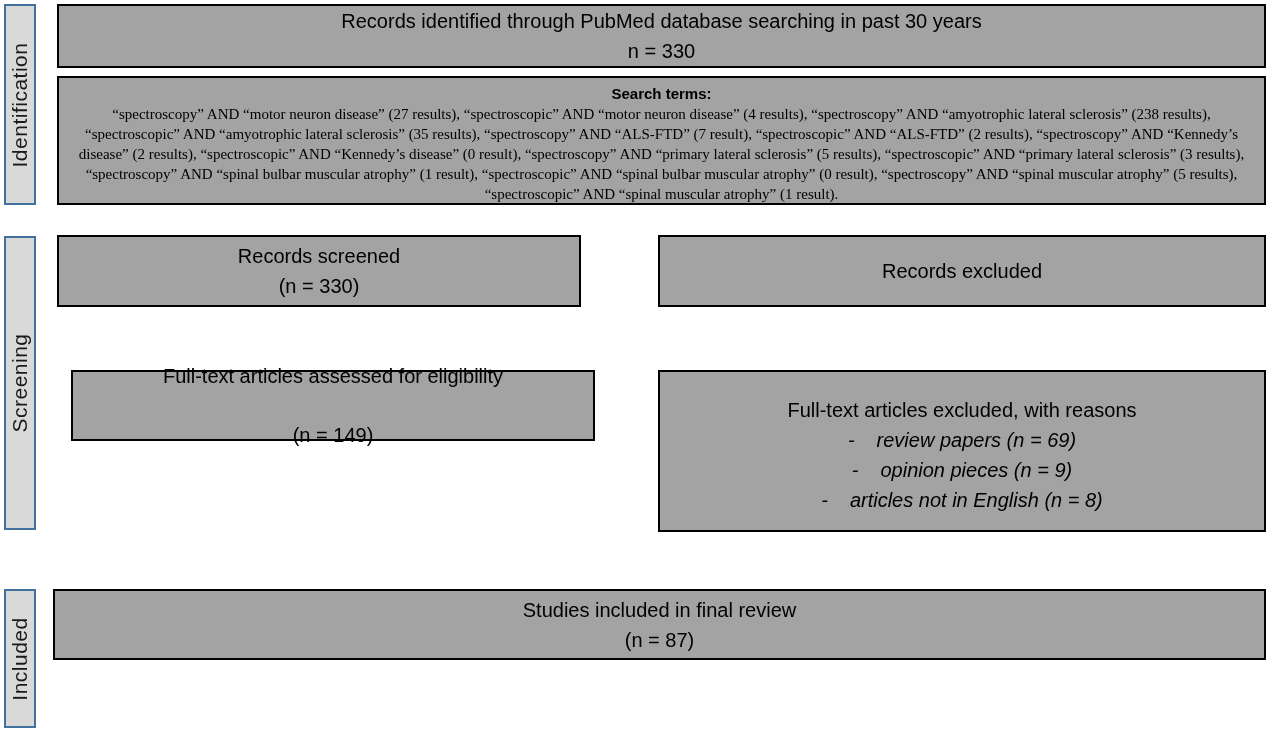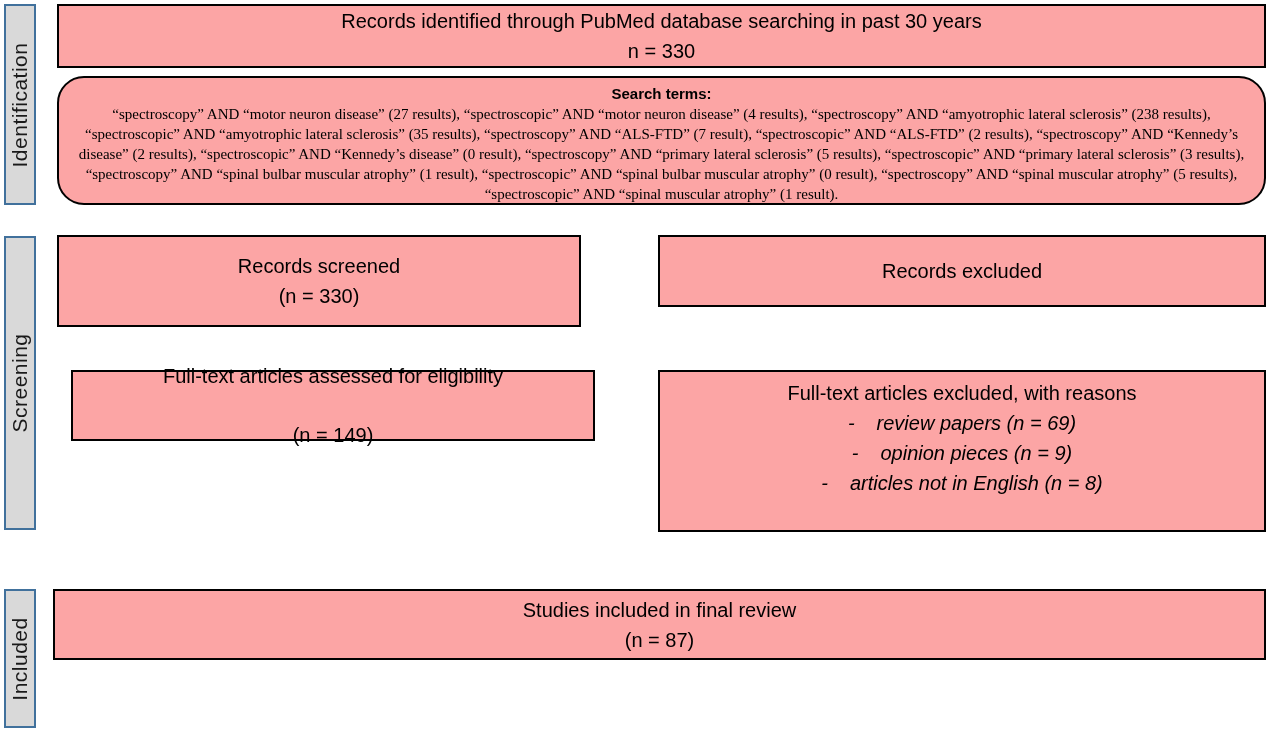--- a/index.html
+++ b/index.html
@@ -27,34 +27,34 @@
     color: #1a1a1a;
     letter-spacing: 0.5px;
   }
   #stage-identification { top: 4px;  height: 201px; }
   #stage-screening      { top: 236px; height: 294px; }
   #stage-included       { top: 589px; height: 139px; }
 
   
   .flow-box {
     position: absolute;
-    background: #fca5a5;
+    background: #a3a3a3;
     border: 2px solid #000000;
     display: flex; flex-direction: column;
     align-items: center; justify-content: center;
     text-align: center;
   }
   .flow-box .big { font-size: 20px; line-height: 30px; }
 
   #box-identified { left: 57px; top: 4px;  width: 1209px; height: 64px; }
-  #box-search     { left: 57px; top: 76px; width: 1209px; height: 129px; justify-content: flex-start; padding: 6px 10px 16px 10px; border-radius: 27px; }
-  #box-screened   { left: 57px;  top: 235px; width: 524px; height: 92px; }
+  #box-search     { left: 57px; top: 76px; width: 1209px; height: 129px; justify-content: flex-start; padding: 6px 10px 16px 10px; }
+  #box-screened   { left: 57px;  top: 235px; width: 524px; height: 72px; }
   #box-excluded   { left: 658px; top: 235px; width: 608px; height: 72px; gap: 28px; }
   #box-fulltext   { left: 71px;  top: 370px; width: 524px; height: 71px; gap: 29px; }
-  #box-ft-excl    { left: 658px; top: 370px; width: 608px; height: 162px; justify-content: flex-start; padding-top: 6px; text-align: right; }
+  #box-ft-excl    { left: 658px; top: 370px; width: 608px; height: 162px; justify-content: flex-start; padding-top: 23px; text-align: right; }
   #box-included   { left: 53px;  top: 589px; width: 1213px; height: 71px; }
 
   #box-search .search-title { font-size: 15px; font-weight: bold; line-height: 20px; }
   #box-search .search-body  { font-size: 15px; line-height: 20px; font-family: Liberation Serif, serif; }
 
   #box-ft-excl .reason-line { font-size: 20px; line-height: 30px; font-style: italic; }
   #box-ft-excl .bullet { display: inline-block; margin-right: 22px; }
 </style>
 </head>
 <body>

